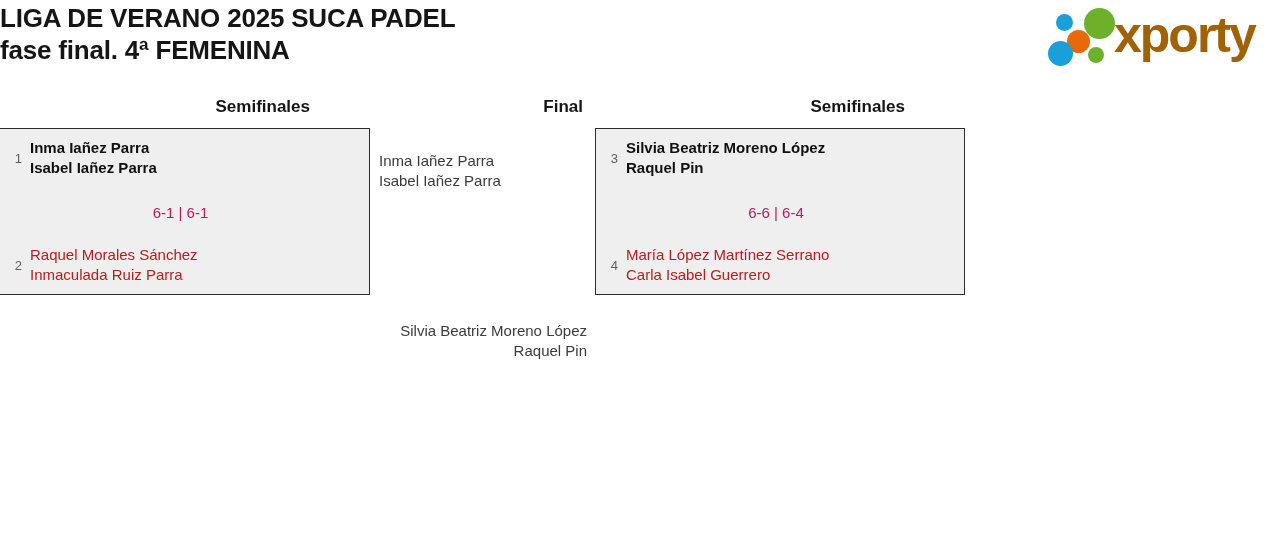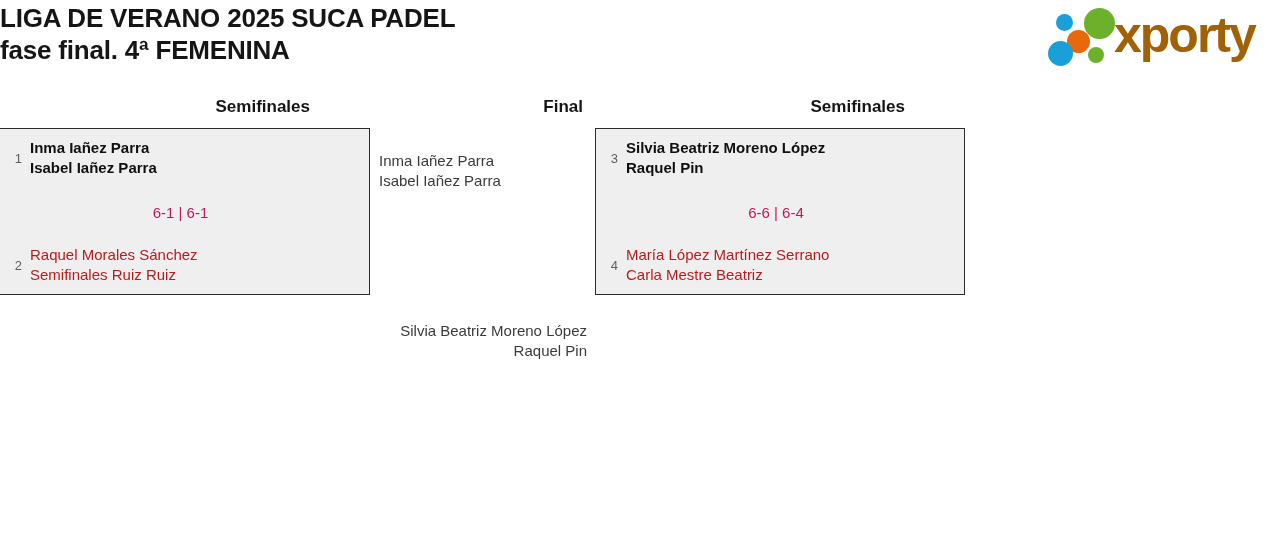--- a/index.html
+++ b/index.html
@@ -193,39 +193,39 @@
       <span class="team-names winner">
         <span class="player-line">Inma Iañez Parra</span>
         <span class="player-line">Isabel Iañez Parra</span>
       </span>
     </div>
     <div class="match-score">6-1 | 6-1</div>
     <div class="team-row team-bottom">
       <span class="seed">2</span>
       <span class="team-names">
         <span class="player-line">Raquel Morales Sánchez</span>
-        <span class="player-line">Semifinales Ruiz Ruiz</span>
+        <span class="player-line">Inmaculada Ruiz Parra</span>
       </span>
     </div>
   </div>
 
   <div class="match-box" id="match-semifinal-2" style="background: rgb(239, 239, 239); border-color: rgb(43, 43, 43);">
     <div class="team-row team-top">
       <span class="seed">3</span>
       <span class="team-names winner">
         <span class="player-line">Silvia Beatriz Moreno López</span>
         <span class="player-line">Raquel Pin</span>
       </span>
     </div>
     <div class="match-score">6-6 | 6-4</div>
     <div class="team-row team-bottom">
       <span class="seed">4</span>
       <span class="team-names">
         <span class="player-line">María López Martínez Serrano</span>
-        <span class="player-line">Carla Mestre Beatriz</span>
+        <span class="player-line">Carla Isabel Guerrero</span>
       </span>
     </div>
   </div>
 
   <div class="final-entry" id="final-team-top">
     <span class="player-line">Inma Iañez Parra</span>
     <span class="player-line">Isabel Iañez Parra</span>
   </div>
 
   <div class="final-entry" id="final-team-bottom">

